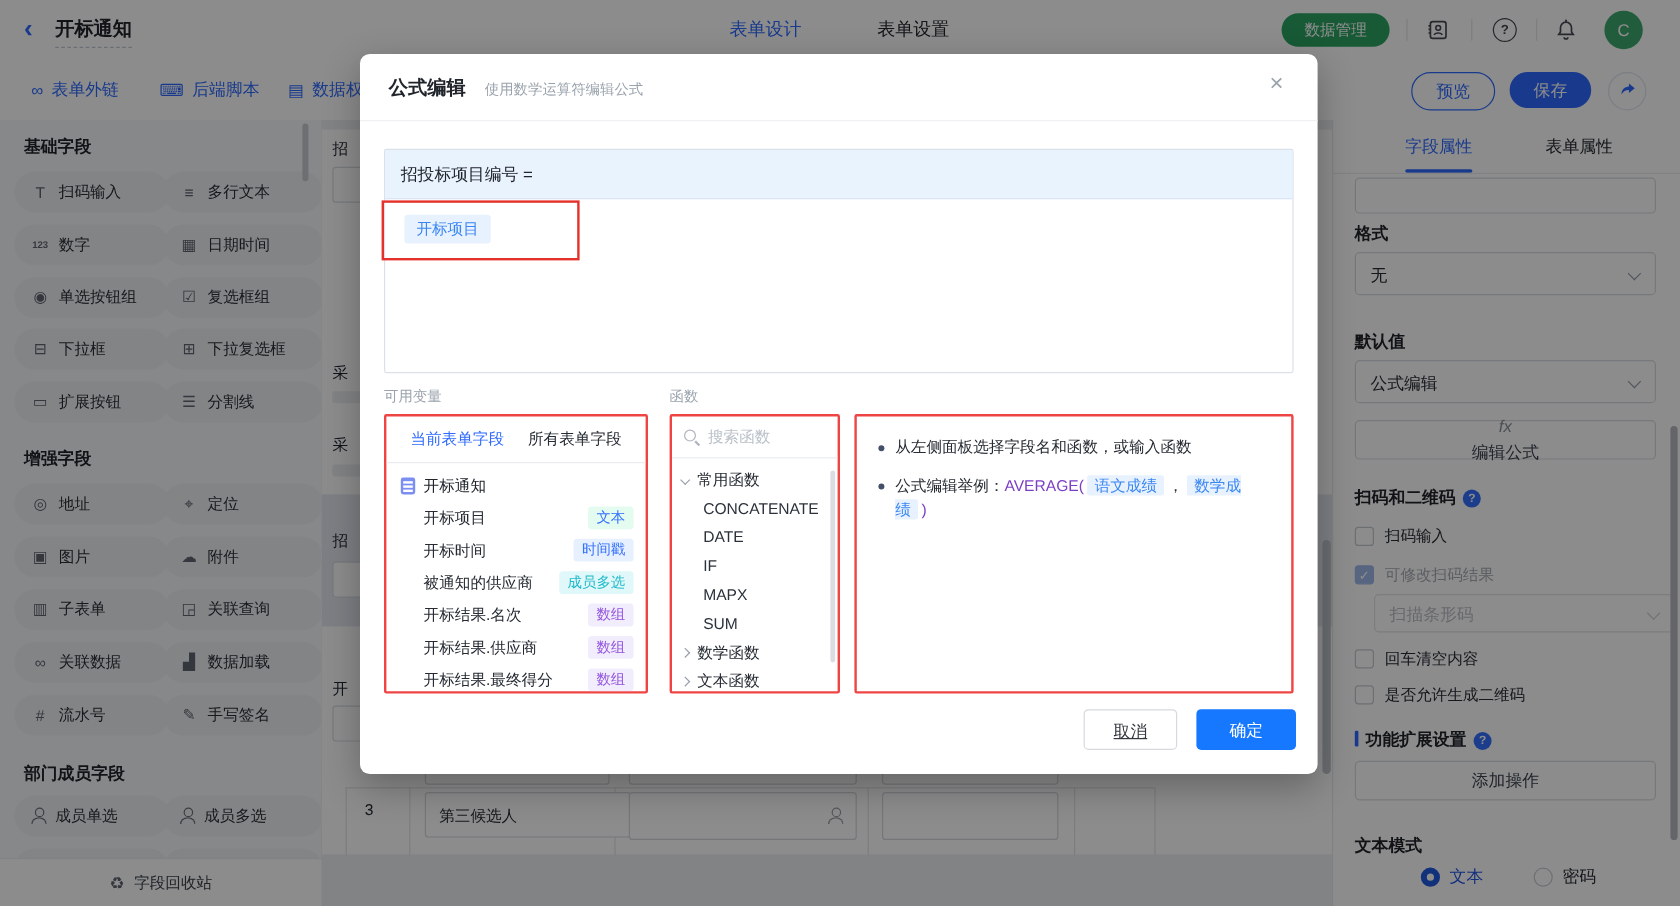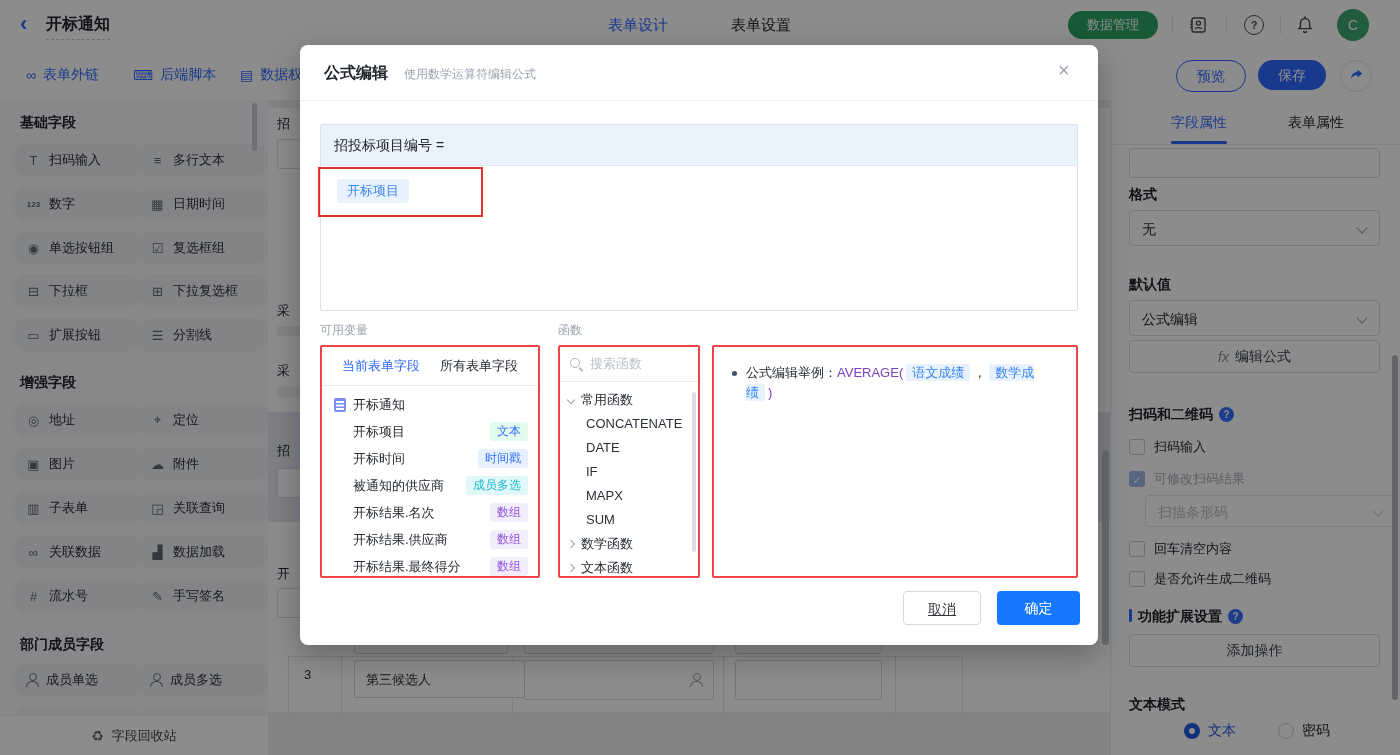--- a/index.html
+++ b/index.html
@@ -346,21 +346,21 @@
     <div class="pselect" style="top:110px;">
       <span>无</span>
       <span class="chev selchev"></span>
     </div>
 
     <div class="plabel" style="top:176px;">默认值</div>
     <div class="pselect" style="top:200px;">
       <span>公式编辑</span>
       <span class="chev selchev"></span>
     </div>
-    <div class="pbtn" style="top:240px;">
+    <div class="pbtn" style="top:250px;flex-direction:column;">
       <span style="font-style:italic;color:#8a9099;">fx</span>
       <span>编辑公式</span>
     </div>
 
     <div class="plabel" style="top:306px;">
       <span>扫码和二维码</span><span class="qmark">?</span>
     </div>
     <div class="cbrow" style="top:338px;">
       <span class="cbox"></span>
       <span>扫码输入</span>
@@ -480,20 +480,24 @@
             <span class="chev right"></span>
             <span>文本函数</span>
           </div>
       </div>
       <div class="fp-scroll"></div>
     </div>
 
     <div class="panelbox" style="left:412px;width:366px;padding:16px 18px;">
       <div class="hline">
         <span class="dot"></span>
+        <span>从左侧面板选择字段名和函数，或输入函数</span>
+      </div>
+      <div class="hline">
+        <span class="dot"></span>
         <span>
           <span>公式编辑举例：</span><span class="purple">AVERAGE(</span><span class="chip">语文成绩</span><span>，</span><span class="chip">数学成绩</span><span class="purple">)</span>
         </span>
       </div>
     </div>
 
     <div class="btn-cancel">取消</div>
     <div class="btn-ok">确定</div>
   </div>
 

